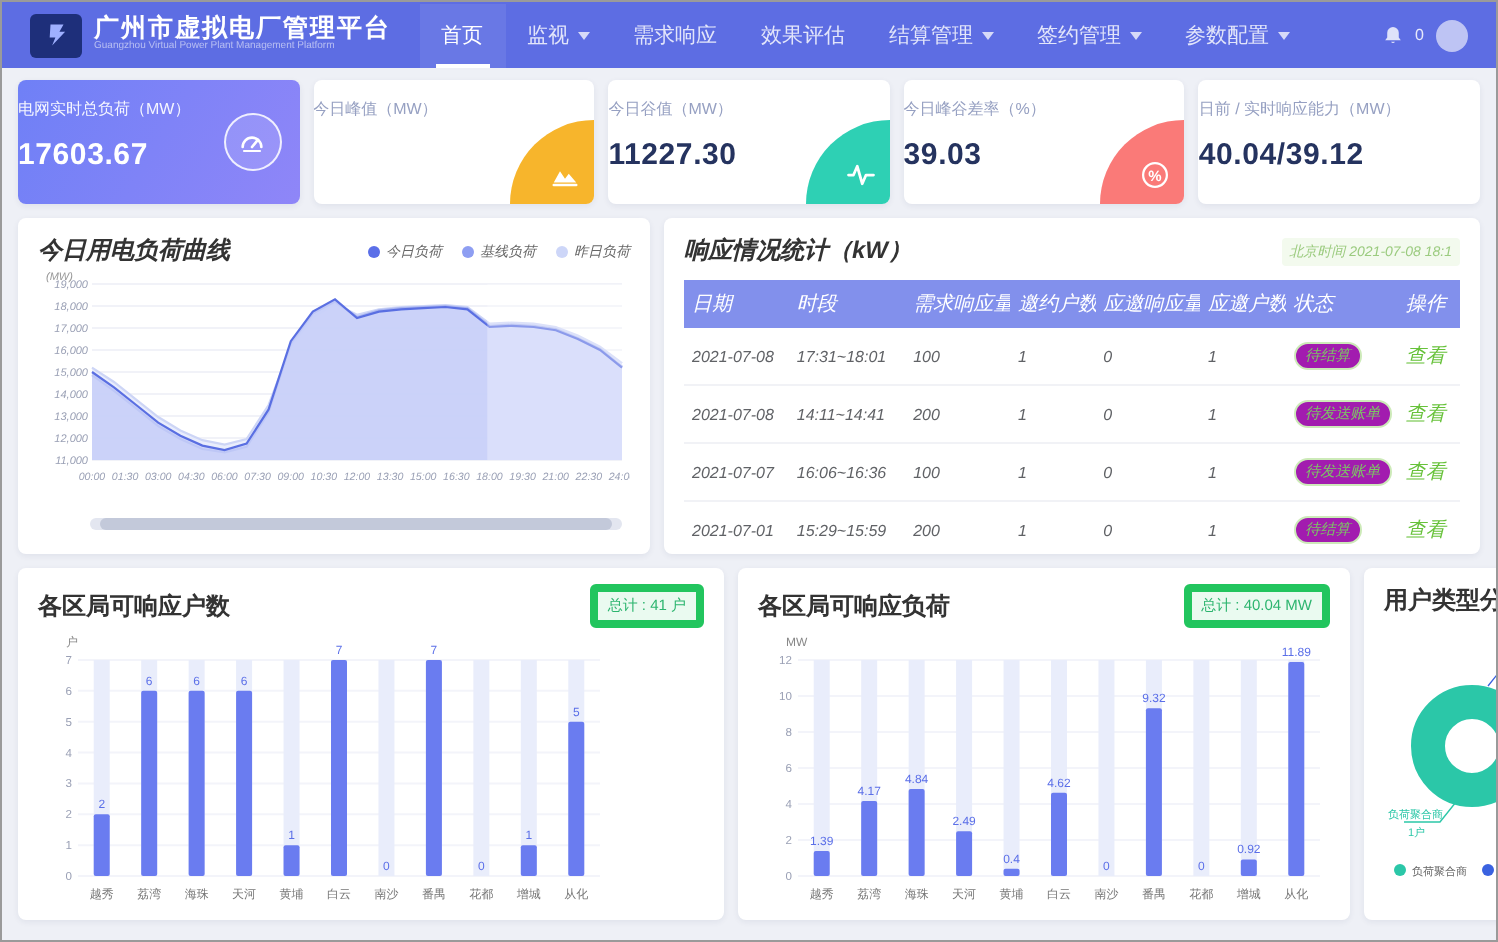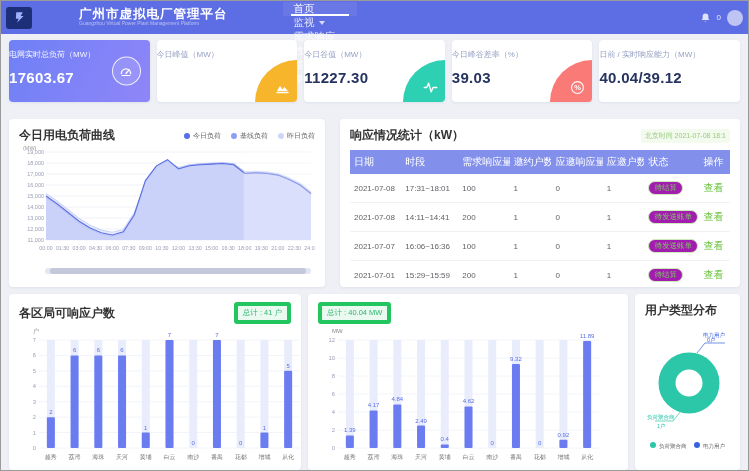--- a/index.html
+++ b/index.html
@@ -1,25 +1,25 @@
 <!DOCTYPE html>
 <html><head>
 <meta charset="utf-8">
 <style>
   * { margin:0; padding:0; box-sizing:border-box; font-family:"Liberation Sans", sans-serif; }
   html,body { background:#fff; }
   .app { width:749px; height:471px; border:1px solid #9a9a9a; background:#eef0f6; overflow:hidden; position:relative; }
 
   
-  .header { height:33px; background:#5d6de3; display:flex; align-items:center; padding:0 5px;gap:41px; }
+  .header { height:33px; background:#5d6de3; display:flex; align-items:center; padding:0 14px; }
   .logo-box { width:26px; height:22px; background:#1e2f7a; border-radius:3px; display:flex; align-items:center; justify-content:center; flex:none; }
   .title-wrap { margin-left:6px; line-height:1.05; }
   .app-title { color:#fff; font-size:12.5px; font-weight:bold; letter-spacing:1px; white-space:nowrap; }
   .app-subtitle { color:rgba(255,255,255,.55); font-size:5px; white-space:nowrap; }
-  .nav { display:flex; height:32px; margin-left:14px;flex-direction:column; }
+  .nav { display:flex; height:32px; margin-left:14px; }
   .nav-item { color:rgba(255,255,255,.82); font-size:10.5px; padding:0 11px; display:flex; align-items:center; cursor:pointer; position:relative; white-space:nowrap; }
   .nav-item.active { color:#fff; background:rgba(255,255,255,.08); }
   .nav-item.active::after { content:""; position:absolute; left:8px; right:8px; bottom:0; height:2px; background:#fff; }
   .caret { width:0; height:0; border-left:3px solid transparent; border-right:3px solid transparent; border-top:4px solid rgba(255,255,255,.75); margin-left:4px; }
   .header-right { margin-left:auto; display:flex; align-items:center; gap:6px; }
   .notif-count { color:rgba(255,255,255,.85); font-size:8px; }
   .avatar { width:16px; height:16px; border-radius:50%; background:rgba(255,255,255,.6); }
 
   .content { padding:6px 8px; }
 
@@ -28,40 +28,40 @@
   .kpi-card { flex:1; height:62px; background:#fff; border-radius:4px; box-shadow:0 1px 3px rgba(30,40,90,.07); padding:9px 0; position:relative; overflow:hidden; }
   .kpi-card.primary { background:linear-gradient(120deg,#6f80f6,#8f86f8); }
   .kpi-label { font-size:8px; color:#96a0c2; white-space:nowrap; }
   .kpi-card.primary .kpi-label { color:rgba(255,255,255,.92); }
   .kpi-value { font-size:15px; font-weight:bold; color:#25335f; margin-top:9px; letter-spacing:.3px; }
   .kpi-card.primary .kpi-value { color:#fff; }
   .kpi-ring { position:absolute; right:9px; top:50%; transform:translateY(-50%); width:29px; height:29px; border-radius:50%; border:1px solid rgba(255,255,255,.85); background:rgba(255,255,255,.13); display:flex; align-items:center; justify-content:center; }
   .kpi-corner { position:absolute; right:0; bottom:0; width:42px; height:42px; border-top-left-radius:100%; display:flex; align-items:flex-end; justify-content:flex-end; padding:0 7px 7px 0; }
 
   
-  .row2 { display:flex; gap:15px; margin-top:17px; }
+  .row2 { display:flex; gap:7px; margin-top:7px;font-style:italic; }
   .panel { background:#fff; border-radius:4px; box-shadow:0 1px 3px rgba(30,40,90,.07); padding:8px 10px; }
   .panel-head { display:flex; align-items:center; justify-content:space-between; }
   .panel-title { font-size:12px; font-weight:bold; color:#333; white-space:nowrap; }
   .legend { display:flex; gap:10px; align-items:center; }
   .legend-item { display:flex; align-items:center; gap:3px; font-size:7px; color:#666; cursor:pointer; white-space:nowrap; }
   .legend-dot { width:6px; height:6px; border-radius:50%; }
 
   .load-panel { width:316px; height:168px; flex:none; }
   .table-panel { flex:1; height:168px; overflow:hidden; }
   .time-badge { background:#f3faee; color:#9bcb7f; font-size:7px; padding:2px 4px; border-radius:2px; white-space:nowrap; max-width:110px; overflow:hidden; }
 
   table { width:100%; border-collapse:collapse; table-layout:fixed; margin-top:6px; }
   th { background:#8290ec; color:#fff; font-size:10px; font-weight:normal; text-align:left; padding:5px 4px; white-space:nowrap; overflow:hidden; }
   td { font-size:8px; color:#606266; padding:7px 4px; border-bottom:1px solid #f1f2f6; white-space:nowrap; overflow:hidden; }
   .pill { display:inline-block; border:1px solid #cdeab9; background:#a21caf; color:#7cc763; border-radius:8px; padding:1px 5px; font-size:7.5px; }
   .view-link { color:#67c23a; font-size:10px; text-decoration:none; cursor:pointer; }
 
   .row3 { display:flex; gap:7px; margin-top:7px; }
-  .bar-panel { width:292px; height:176px; flex:none; }
+  .bar-panel { width:353px; height:176px; flex:none; }
   .bar-panel.mid { flex:1; width:auto; }
   .donut-panel { width:105px; height:176px; flex:none; }
   .total-badge { background:#eafaf0; border:4px solid #22c55e; color:#2db56f; font-size:7.5px; padding:2px 5px; border-radius:3px; white-space:nowrap; }
 
   .slider-track { height:6px; background:#e3e6f0; border-radius:3px; margin:2px 4px 0 26px; position:relative; }
   .slider-bar { position:absolute; left:2%; right:2%; top:0; bottom:0; background:#c3c9da; border-radius:3px; }
   svg text { font-family:"Liberation Sans", sans-serif; }
 </style>
 </head>
 <body>
@@ -84,20 +84,24 @@
         </div>
         <div class="nav-item">
           <span>监视</span>
           <span class="caret"></span>
         </div>
         <div class="nav-item">
           <span>需求响应</span>
         </div>
         <div class="nav-item">
           <span>效果评估</span>
+        </div>
+        <div class="nav-item">
+          <span>结算管理</span>
+          <span class="caret"></span>
         </div>
         <div class="nav-item">
           <span>签约管理</span>
           <span class="caret"></span>
         </div>
         <div class="nav-item">
           <span>参数配置</span>
           <span class="caret"></span>
         </div>
       </div>
@@ -365,20 +369,21 @@
               <text x="245.4090909090909" y="135" font-size="6" fill="#777" text-anchor="middle">增城</text>
               <rect x="265.1363636363636" y="16" width="8" height="108" fill="#e9edfb"></rect>
               <rect x="265.1363636363636" y="46.85714285714286" width="8" height="77.14285714285714" fill="#6a7cf0" rx="1"></rect>
               <text x="269.1363636363636" y="43.85714285714286" font-size="6" fill="#5b6fe8" text-anchor="middle">5</text>
               <text x="269.1363636363636" y="135" font-size="6" fill="#777" text-anchor="middle">从化</text>
             </svg></div>
       </div>
 
       <div class="panel bar-panel mid">
         <div class="panel-head">
+          <div class="panel-title">各区局可响应负荷</div>
           <div class="total-badge">总计 : 40.04 MW</div>
         </div>
         <div id="barChart2"><svg width="286" height="146" viewBox="0 0 286 146">
               <text x="14" y="9" font-size="6" fill="#888">MW</text>
               <line x1="20" y1="124" x2="281" y2="124" stroke="#f3f4fa" stroke-width="1"></line>
               <text x="17" y="126" font-size="5.8" fill="#9aa0b5" text-anchor="end">0</text>
               <line x1="20" y1="106" x2="281" y2="106" stroke="#f3f4fa" stroke-width="1"></line>
               <text x="17" y="108" font-size="5.8" fill="#9aa0b5" text-anchor="end">2</text>
               <line x1="20" y1="88" x2="281" y2="88" stroke="#f3f4fa" stroke-width="1"></line>
               <text x="17" y="90" font-size="5.8" fill="#9aa0b5" text-anchor="end">4</text>

